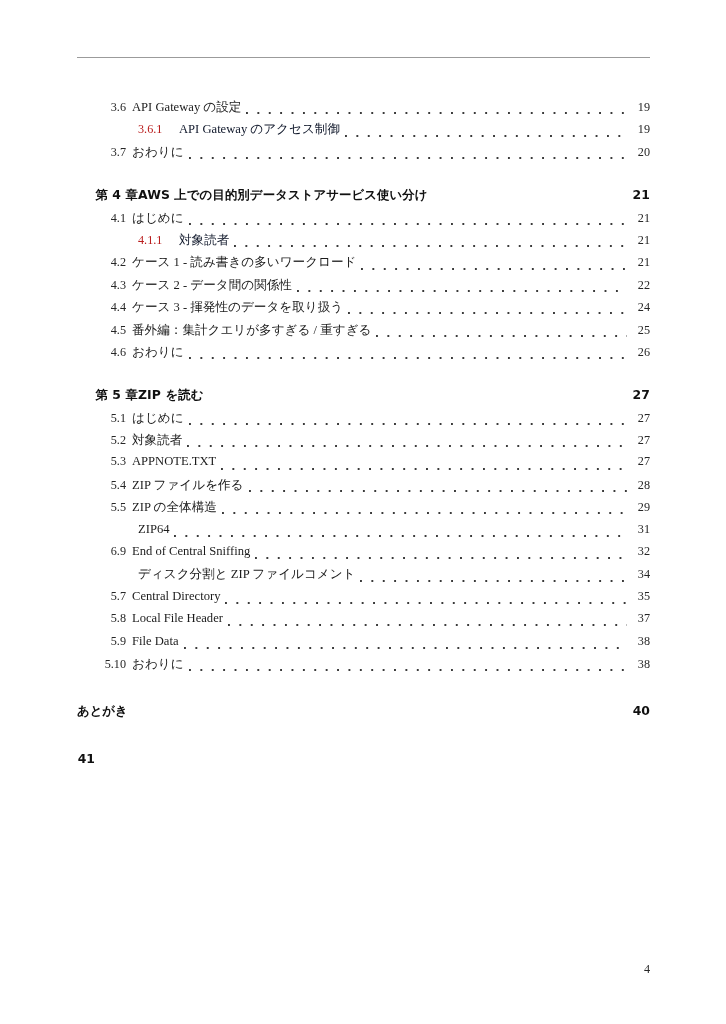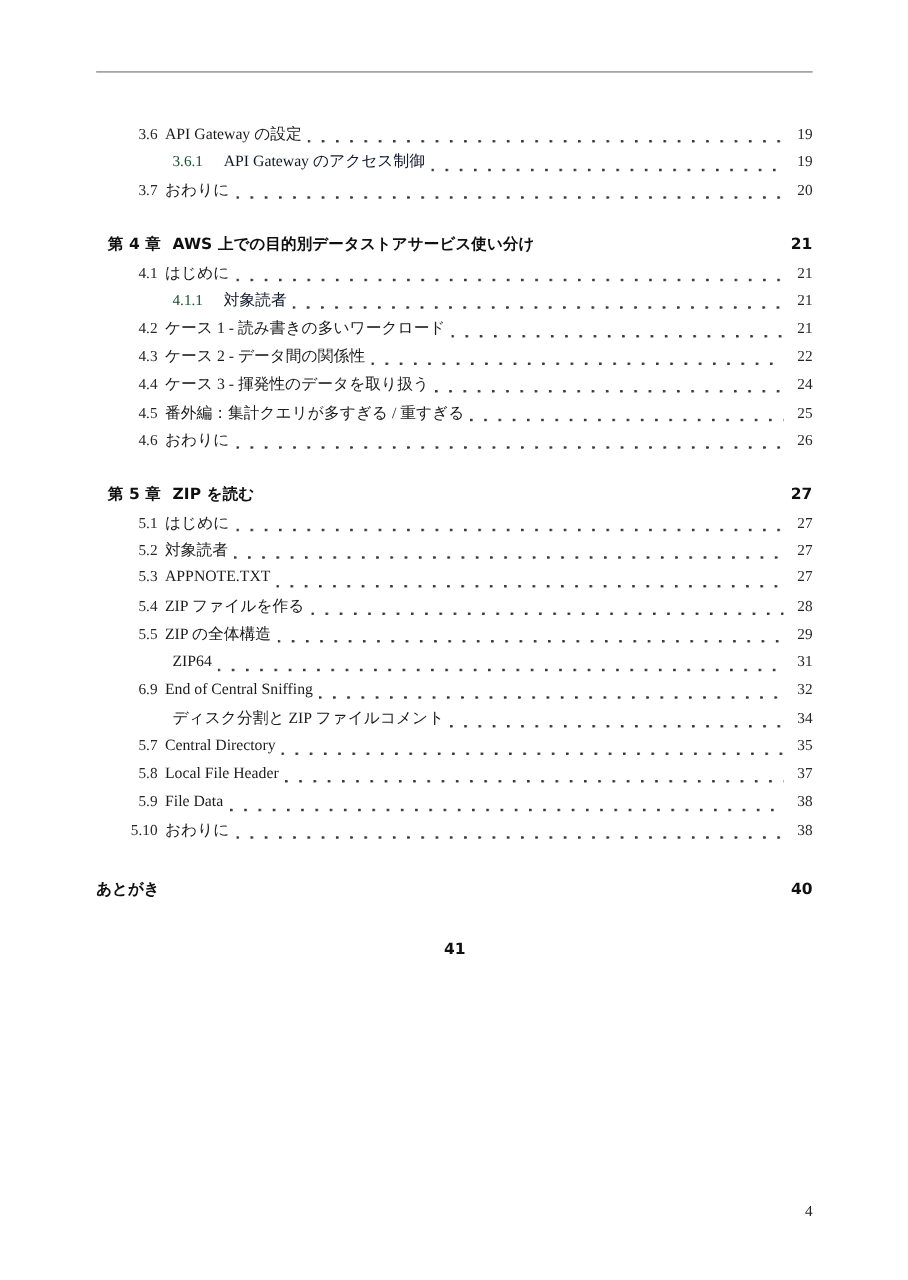--- a/index.html
+++ b/index.html
@@ -56,40 +56,39 @@
     margin-bottom: 0px;
     font-family: "DejaVu Sans", "Liberation Sans", sans-serif;
     font-weight: bold;
     font-size: 12.4px;
     color: #101010;
     letter-spacing: 0.1px;
   }
   .row.chapter .num {
     width: 61px;
     flex: 0 0 61px;
-    text-align: center;
+    text-align: right;
   }
   .row.chapter .title {
     flex: 1 1 auto;
     overflow: hidden;
   }
   .row.chapter .page {
     flex: 0 0 auto;
     text-align: right;
     min-width: 18px;
   }
 
   
   .row.plain {
     margin-top: 25px;
     font-family: "DejaVu Sans", "Liberation Sans", sans-serif;
     font-weight: bold;
     font-size: 12.4px;
     color: #101010;
-    justify-content: center;
   }
   .row.plain .title {
     flex: 1 1 auto;
   }
   .row.plain .page {
     flex: 0 0 auto;
     text-align: right;
     min-width: 18px;
   }
 
@@ -111,21 +110,21 @@
   }
 
   
   .row.subsection .num {
     flex: 0 0 102px;
     width: 102px;
     text-align: left;
     padding-left: 61px;
     box-sizing: border-box;
     font-size: 12.2px;
-    color: #14532d;
+    color: #b91c1c;
   }
   .row.subsection .title {
     flex: 0 0 auto;
     font-size: 12.6px;
     color: #0f172a;
     padding-right: 5px;
   }
 
   
   .row.subentry .num {

